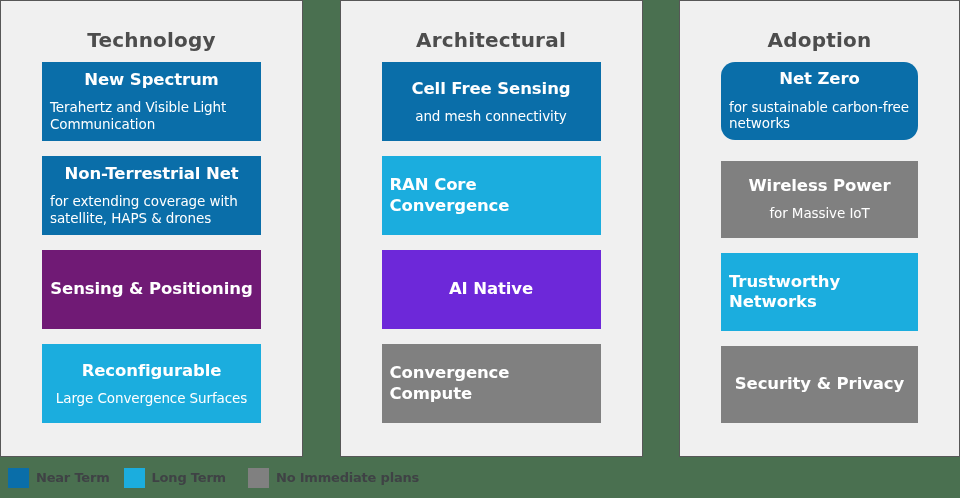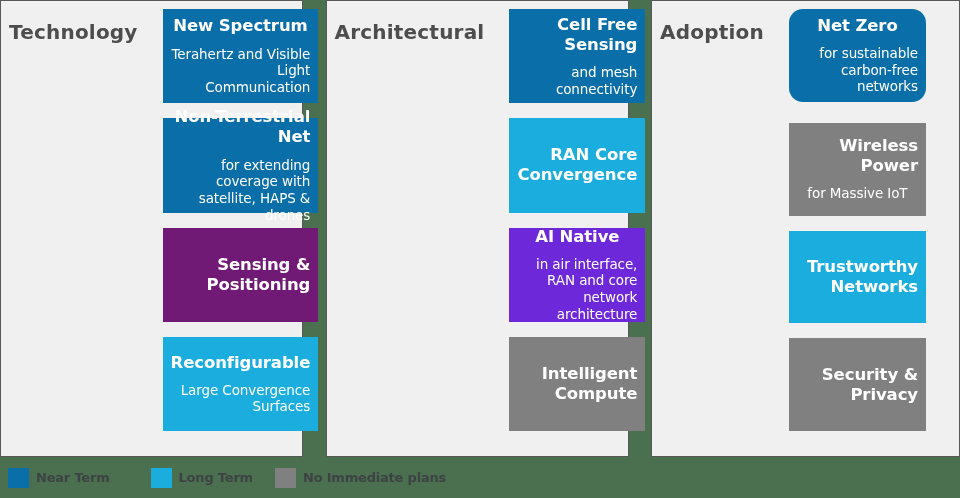--- a/index.html
+++ b/index.html
@@ -27,26 +27,27 @@
     display: flex;
     flex-direction: row;
     align-items: stretch;
     justify-content: space-between;
   }
   .panel {
     background: #f0f0f0;
     border: 1px solid #575757;
     box-sizing: border-box;
     display: flex;
+    flex-direction: column;
     align-items: stretch;
-    padding: 8px;
+    padding: 16px;
   }
   .panel-1 { width: 303px; margin-left: 0; }
   .panel-2 { width: 303px; }
-  .panel-3 { width: 309px; margin-right: 0; }
+  .panel-3 { width: 281px; margin-right: 0; }
 
   .panel-title {
     text-align: center;
     font-size: 20px;
     font-weight: bold;
     color: #4d4d4d;
     letter-spacing: 0.2px;
     padding-top: 12px;
     padding-bottom: 11px;
     line-height: 1.1;
@@ -58,21 +59,21 @@
     padding: 0 25px 17px 25px;
     gap: 15px;
     box-sizing: border-box;
   }
   .card {
     flex: 1 1 0;
     display: flex;
     flex-direction: column;
     align-items: center;
     justify-content: center;
-    text-align: right;
+    text-align: left;
     color: #ffffff;
     padding: 4px 8px;
     box-sizing: border-box;
     min-height: 0;
     gap: 8px;
   }
   .card-title {
     font-size: 16.5px;
     font-weight: bold;
     line-height: 1.22;
@@ -97,21 +98,21 @@
     flex-direction: row;
     align-items: center;
     padding-left: 8px;
     box-sizing: border-box;
   }
   .legend-item {
     display: flex;
     flex-direction: row;
     align-items: center;
   }
-  .legend-item.i0 { margin-right: 33px; }
+  .legend-item.i0 { margin-right: 6px; }
   .legend-item.i1 { margin-right: 22px; padding-left: 8px; }
   .legend-swatch {
     width: 21px;
     height: 20px;
     flex: 0 0 auto;
   }
   .legend-label {
     font-size: 13px;
     font-weight: bold;
     color: #3f4245;
@@ -155,24 +156,23 @@
         <div class="card" style="background-color: rgb(10, 110, 169);">
           <div class="card-title">Cell Free Sensing</div>
           <div class="card-sub">and mesh connectivity</div>
         </div>
         <div class="card" style="background-color: rgb(27, 173, 222);">
           <div class="card-title">RAN Core Convergence</div>
 
         </div>
         <div class="card" style="background-color: #6d28d9;">
           <div class="card-title">AI Native</div>
-          <div class="card-sub">in air interface, RAN and core network architecture</div>
         </div>
         <div class="card" style="background-color: rgb(128, 128, 128);">
-          <div class="card-title">Intelligent Compute</div>
+          <div class="card-title">Convergence Compute</div>
 
         </div>
       </div>
     </div>
 
     <div class="panel panel-3">
       <div class="panel-title">Adoption</div>
       <div class="cards">
         <div class="card" style="background-color: rgb(10, 110, 169); border-radius: 14px;">
           <div class="card-title">Net Zero</div>

